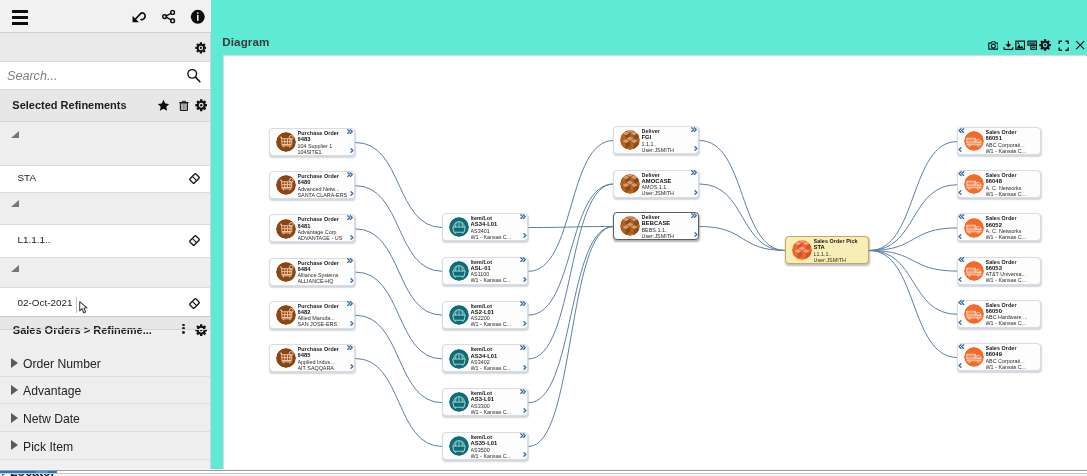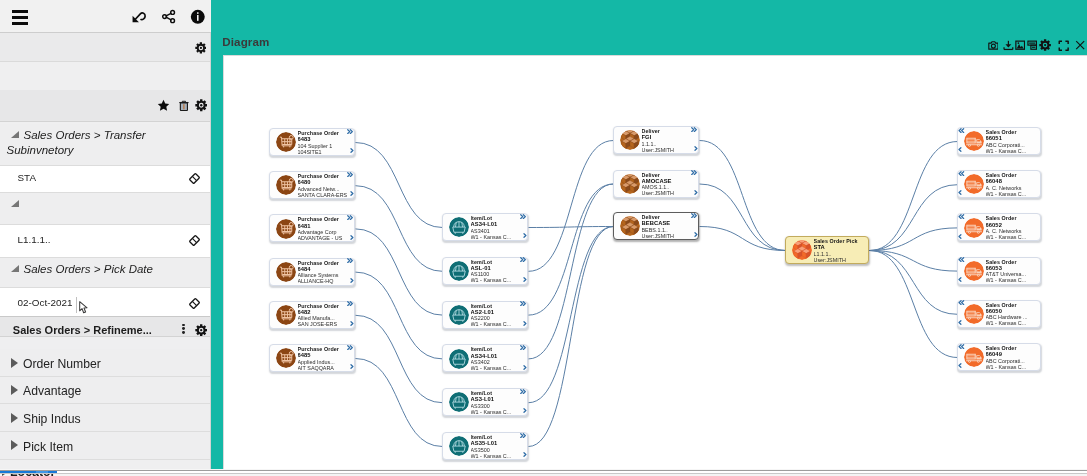--- a/index.html
+++ b/index.html
@@ -55,21 +55,21 @@
 #rf-kebab i:nth-child(2){top:3.6px;}
 #rf-kebab i:nth-child(3){top:7.2px;}
 
 .rfitem{position:absolute;left:0;width:211px;background:#eeeeef;box-sizing:border-box;cursor:pointer;}
 .rfitem::after{content:"";position:absolute;left:0;bottom:0;width:211px;height:1px;background:#dddddd;}
 .rfitem .tri{position:absolute;left:11px;top:8.5px;width:0;height:0;
   border-top:5.4px solid transparent;border-bottom:5.4px solid transparent;border-left:7.6px solid #5b5b5b;}
 .rfitem .lbl{position:absolute;left:23px;top:1.8px;font:12.2px "Liberation Sans",sans-serif;color:#232323;}
 
 
-.diagrampanel{position:absolute;left:211px;top:0;width:876px;height:470px;background:#14b8a6;}
+.diagrampanel{position:absolute;left:211px;top:0;width:876px;height:470px;background:#5eead4;}
 .dg-title{position:absolute;left:11.3px;top:34.8px;font:bold 11.6px "Liberation Sans",sans-serif;color:#3a3a3a;letter-spacing:0.1px;}
 .dg-tools{position:absolute;left:0;top:0;right:0;}
 .dg-tools .ti{position:absolute;cursor:pointer;line-height:0;}
 .dg-canvas{position:absolute;left:11.5px;top:54.5px;width:864.5px;height:415.5px;background:#ffffff;
   border-left:1px solid #dadada;border-top:1px solid #dadada;box-sizing:border-box;overflow:hidden;}
 .dg-canvas svg.edges{position:absolute;left:0;top:0;}
 
 
 .node{position:absolute;box-sizing:border-box;background:#fdfdfd;border:1px solid #d6dce8;
   border-radius:4px;box-shadow:0.6px 1.1px 1.4px rgba(110,118,134,0.30);}
@@ -131,41 +131,48 @@
           </svg></div>
     </div>
 
     <div class="settingsrow">
       <div class="ic" id="sb-gear" style="left: 194.7px; top: 7.2px; width: 11.8px; height: 11.8px;"><svg width="11.8" height="11.8" viewBox="0 0 24 24">
             <path fill="#121212" fill-rule="evenodd" d="M23.38 9.74 L23.38 14.26 L20.27 14.37 L19.52 16.17L21.65 18.44 L18.44 21.65 L16.17 19.52 L14.37 20.27L14.26 23.38 L9.74 23.38 L9.63 20.27 L7.83 19.52L5.56 21.65 L2.35 18.44 L4.48 16.17 L3.73 14.37L0.62 14.26 L0.62 9.74 L3.73 9.63 L4.48 7.83L2.35 5.56 L5.56 2.35 L7.83 4.48 L9.63 3.73L9.74 0.62 L14.26 0.62 L14.37 3.73 L16.17 4.48L18.44 2.35 L21.65 5.56 L19.52 7.83 L20.27 9.63 Z M12 12 m-4.6 0 a4.6 4.6 0 1 0 9.2 0 a4.6 4.6 0 1 0 -9.2 0 Z"></path>
             <circle cx="12" cy="12" r="2.25" fill="#121212"></circle>
           </svg></div>
     </div>
 
+    <div class="searchrow">
+      <input class="searchinput" id="search-input" type="text" placeholder="Search..." style="">
+      <div class="ic" id="sb-search-icon" style="left: 184.5px; top: 4.5px; width: 17px; height: 17px;"><svg width="17" height="17" viewBox="0 0 24 24">
+            <circle cx="10.2" cy="9.7" r="6.1" stroke="#111" stroke-width="1.9" fill="none"></circle>
+            <path d="M14.8 14.3 L21 20.8" stroke="#111" stroke-width="2.2" stroke-linecap="round"></path>
+          </svg></div>
+    </div>
 
     <div class="selhdr">
+      <div class="t">Selected Refinements</div>
       <div class="ic" id="sh-star" style="left: 156.6px; top: 8px; width: 13px; height: 13px;"><svg width="13" height="13" viewBox="0 0 24 24">
             <path fill="#0b0b0b" d="M12 1.6 L15.2 8.3 L22.5 9.2 L17.2 14.3 L18.6 21.6 L12 18.1 L5.4 21.6 L6.8 14.3 L1.5 9.2 L8.8 8.3 Z"></path>
           </svg></div>
       <div class="ic" id="sh-trash" style="left: 177.8px; top: 8.2px; width: 11.8px; height: 11.8px;"><svg width="11.8" height="11.8" viewBox="0 0 24 24">
             <path d="M2.6 5.2 L21.4 5.2" stroke="#1b1b1b" stroke-width="2.4" stroke-linecap="butt"></path>
             <path d="M8.8 5.0 L8.8 2.6 L15.2 2.6 L15.2 5.0" stroke="#1b1b1b" stroke-width="2.0" fill="none"></path>
             <rect x="4.8" y="6.0" width="14.4" height="15.4" rx="1.1" stroke="#1b1b1b" stroke-width="2.3" fill="#a7b2bd"></rect>
             <rect x="11.0" y="8.4" width="2.0" height="10.6" fill="#c4671e"></rect>
           </svg></div>
       <div class="ic" id="sh-gear" style="left: 194.6px; top: 7.6px; width: 12.5px; height: 12.5px;"><svg width="12.5" height="12.5" viewBox="0 0 24 24">
             <path fill="#121212" fill-rule="evenodd" d="M23.38 9.74 L23.38 14.26 L20.27 14.37 L19.52 16.17L21.65 18.44 L18.44 21.65 L16.17 19.52 L14.37 20.27L14.26 23.38 L9.74 23.38 L9.63 20.27 L7.83 19.52L5.56 21.65 L2.35 18.44 L4.48 16.17 L3.73 14.37L0.62 14.26 L0.62 9.74 L3.73 9.63 L4.48 7.83L2.35 5.56 L5.56 2.35 L7.83 4.48 L9.63 3.73L9.74 0.62 L14.26 0.62 L14.37 3.73 L16.17 4.48L18.44 2.35 L21.65 5.56 L19.52 7.83 L20.27 9.63 Z M12 12 m-4.6 0 a4.6 4.6 0 1 0 9.2 0 a4.6 4.6 0 1 0 -9.2 0 Z"></path>
             <circle cx="12" cy="12" r="2.25" fill="#121212"></circle>
           </svg></div>
     </div>
 
     <div id="groups-host">
         <div class="grp" style="top: 124px; height: 42px;">
           <span class="tri"></span>
-          <span class="gt">Sales Orders &gt; Transfer Subinvnetory</span>
         </div>
         <div class="item" style="top: 166px; height: 27px;">
           <span class="il" style="line-height:26px">STA</span>
           <span class="er" id="er0" style="top: 5.5px; width: 13px; height: 13px;"><svg width="13" height="13" viewBox="0 0 24 24">
               <g transform="rotate(-45 12 12)">
                 <rect x="4.2" y="6.4" width="15.6" height="11.2" rx="1.6" stroke="#161616" stroke-width="2.4" fill="none"></rect>
                 <path d="M11.9 7.1 L11.9 16.9" stroke="#161616" stroke-width="2.2"></path>
                 <path d="M5.2 16.7 L18.8 16.7 L18.8 17.0 L5.2 17.0 Z" fill="#161616"></path>
               </g>
             </svg></span>
@@ -178,35 +185,34 @@
           <span class="er" id="er1" style="top: 8.5px; width: 13px; height: 13px;"><svg width="13" height="13" viewBox="0 0 24 24">
               <g transform="rotate(-45 12 12)">
                 <rect x="4.2" y="6.4" width="15.6" height="11.2" rx="1.6" stroke="#161616" stroke-width="2.4" fill="none"></rect>
                 <path d="M11.9 7.1 L11.9 16.9" stroke="#161616" stroke-width="2.2"></path>
                 <path d="M5.2 16.7 L18.8 16.7 L18.8 17.0 L5.2 17.0 Z" fill="#161616"></path>
               </g>
             </svg></span>
         </div>
         <div class="grp" style="top: 258px; height: 30px;">
           <span class="tri"></span>
-          <span class="gt">Sales Orders &gt; Pick Date</span>
         </div>
         <div class="item" style="top: 288px; height: 32px;">
           <span class="il" style="line-height:31px">02-Oct-2021</span>
           <span class="er" id="er2" style="top: 8.5px; width: 13px; height: 13px;"><svg width="13" height="13" viewBox="0 0 24 24">
               <g transform="rotate(-45 12 12)">
                 <rect x="4.2" y="6.4" width="15.6" height="11.2" rx="1.6" stroke="#161616" stroke-width="2.4" fill="none"></rect>
                 <path d="M11.9 7.1 L11.9 16.9" stroke="#161616" stroke-width="2.2"></path>
                 <path d="M5.2 16.7 L18.8 16.7 L18.8 17.0 L5.2 17.0 Z" fill="#161616"></path>
               </g>
             </svg></span>
         </div>
       </div>
 
-    <div class="rfhdr" id="rfhdr" style="top: 316px; height: 21px;">
+    <div class="rfhdr" id="rfhdr" style="top: 316px; height: 14px;">
       <div class="t" id="rfhdr-t" style="line-height: 29px;">Sales Orders &gt; Refineme...</div>
       <div id="rf-kebab">
           <i></i>
           <i></i>
           <i></i>
         </div>
       <div class="ic" id="rf-gear" style="left: 194.7px; top: 6.1px; width: 12.4px; height: 12.4px;"><svg width="12.4" height="12.4" viewBox="0 0 24 24">
             <path fill="#121212" fill-rule="evenodd" d="M23.38 9.74 L23.38 14.26 L20.27 14.37 L19.52 16.17L21.65 18.44 L18.44 21.65 L16.17 19.52 L14.37 20.27L14.26 23.38 L9.74 23.38 L9.63 20.27 L7.83 19.52L5.56 21.65 L2.35 18.44 L4.48 16.17 L3.73 14.37L0.62 14.26 L0.62 9.74 L3.73 9.63 L4.48 7.83L2.35 5.56 L5.56 2.35 L7.83 4.48 L9.63 3.73L9.74 0.62 L14.26 0.62 L14.37 3.73 L16.17 4.48L18.44 2.35 L21.65 5.56 L19.52 7.83 L20.27 9.63 Z M12 12 m-4.6 0 a4.6 4.6 0 1 0 9.2 0 a4.6 4.6 0 1 0 -9.2 0 Z"></path>
             <circle cx="12" cy="12" r="2.25" fill="#121212"></circle>
           </svg></div>
@@ -216,21 +222,21 @@
         <div class="rfitem" style="top: 349px; height: 27.65px; text-align: center;">
           <span class="tri"></span>
           <span class="lbl" style="line-height:26.65px">Order Number</span>
         </div>
         <div class="rfitem" style="top: 376.65px; height: 27.65px;">
           <span class="tri"></span>
           <span class="lbl" style="line-height:26.65px">Advantage</span>
         </div>
         <div class="rfitem" style="top: 404.3px; height: 27.65px;">
           <span class="tri"></span>
-          <span class="lbl" style="line-height:26.65px">Ship Indus</span>
+          <span class="lbl" style="line-height:26.65px">Netw Date</span>
         </div>
         <div class="rfitem" style="top: 431.95px; height: 27.65px;">
           <span class="tri"></span>
           <span class="lbl" style="line-height:26.65px">Pick Item</span>
         </div>
       </div>
   </div>
 
   <div class="diagrampanel">
     <div class="dg-title">Diagram</div>

